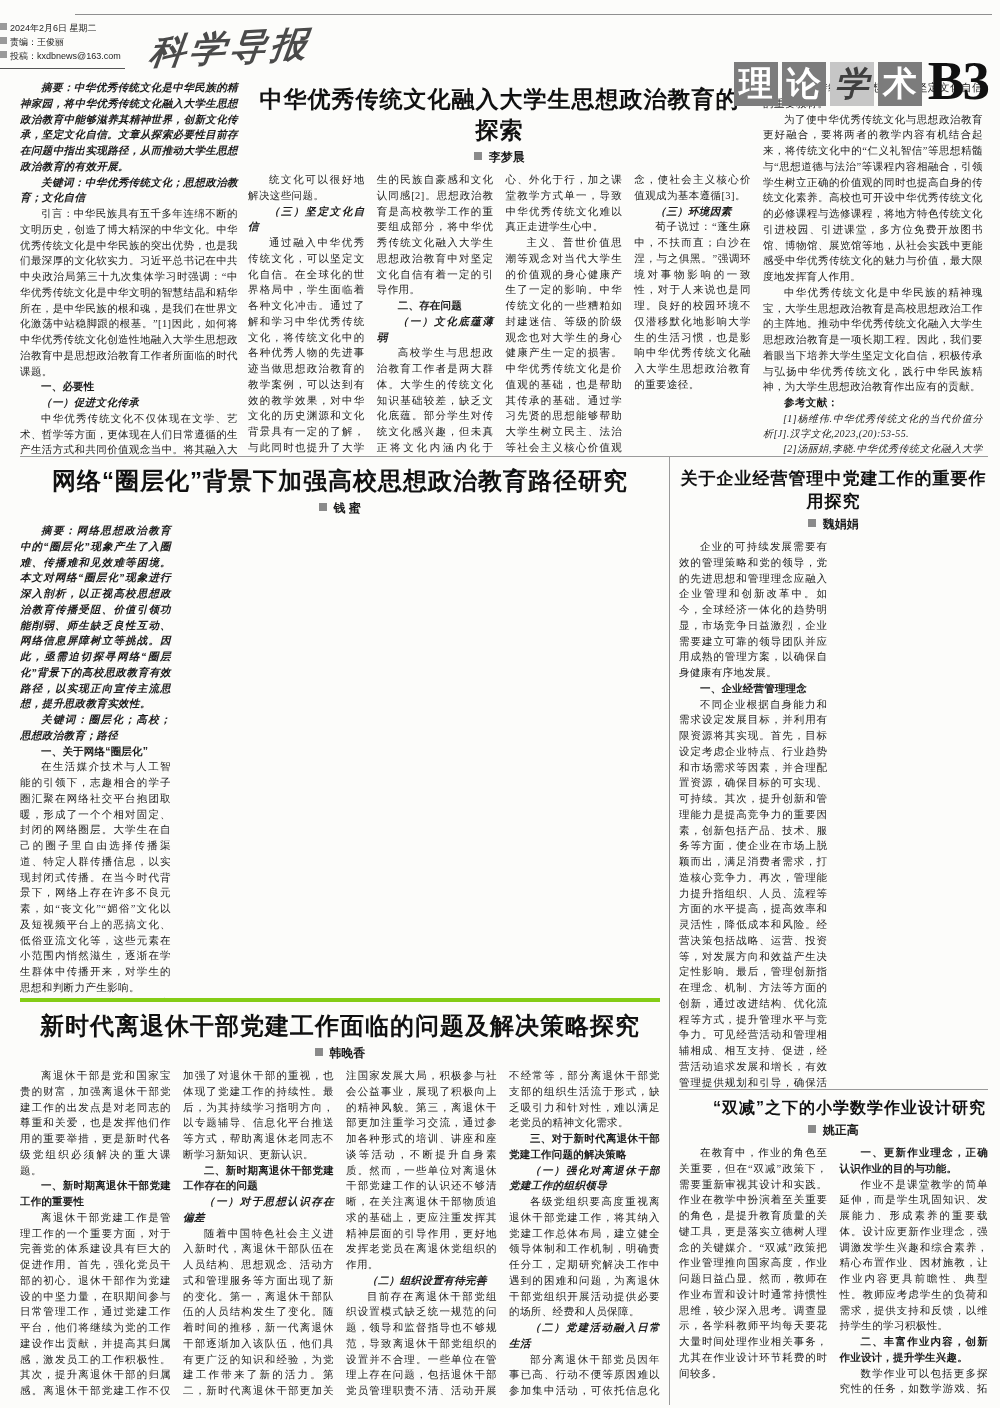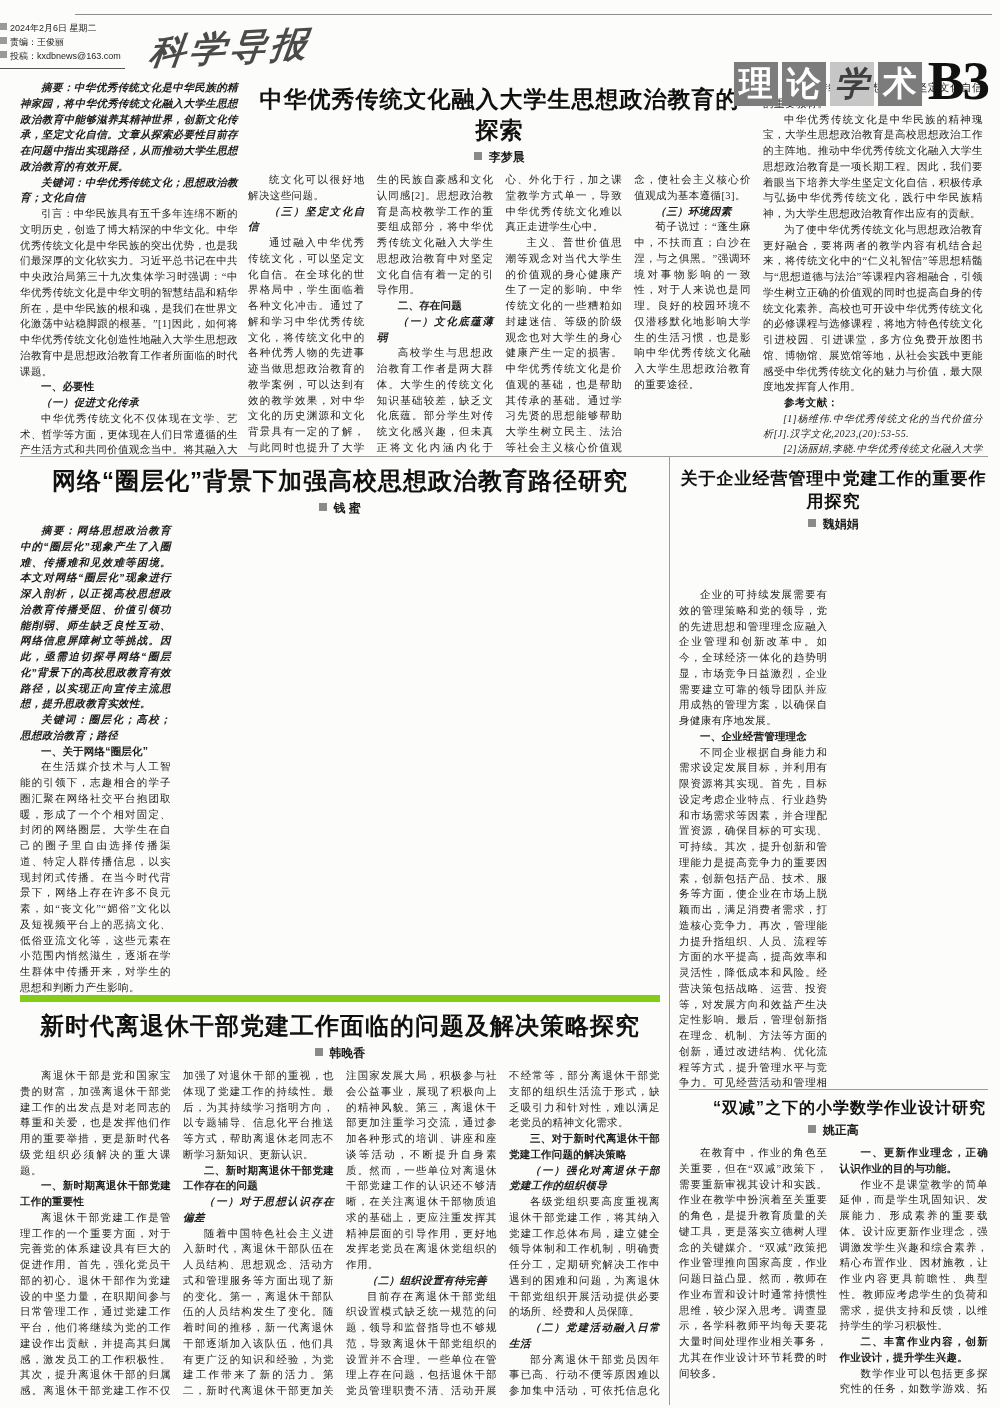--- a/index.html
+++ b/index.html
@@ -40,28 +40,28 @@
   .a1-left{width:228px;flex:none;padding-right:10px;box-sizing:border-box;overflow:hidden;}
   .a1-center{flex:1;display:flex;flex-direction:column;overflow:hidden;}
   .a1-center .art-title{font-size:23px;margin-top:4px;}
   .a1-body{flex:1;column-count:4;column-gap:12px;column-fill:auto;}
   .a1-right{width:232px;flex:none;padding-left:12px;box-sizing:border-box;overflow:hidden;}
   
   .lower{display:flex;height:948px;border-top:1px solid #9a9a9a;margin:0 12px 0 20px;}
   .stack-l{width:640px;flex:none;display:flex;flex-direction:column;}
   .vdiv{width:1px;background:#9a9a9a;margin:0 9px;flex:none;}
   .stack-r{flex:1;display:flex;flex-direction:column;}
-  .art2{height:545px;border-bottom:7px solid #84cc16;display:flex;flex-direction:column;box-sizing:border-box;padding-top:8px;}
+  .art2{height:545px;border-bottom:4px solid #84cc16;display:flex;flex-direction:column;box-sizing:border-box;padding-top:8px;}
   .art2 .art-title,.art4 .art-title{font-size:24px;}
   .art2 .flow{flex:1;column-count:4;column-gap:12px;column-fill:auto;}
   .art4{flex:1;display:flex;flex-direction:column;box-sizing:border-box;padding-top:8px;overflow:hidden;}
   .art4 .flow{flex:1;column-count:4;column-gap:12px;column-fill:auto;}
   .art3{height:633px;border-bottom:1px solid #9a9a9a;display:flex;flex-direction:column;box-sizing:border-box;padding-top:10px;}
   .art3 .art-title{font-size:17px;}
-  .art3 .flow{flex:1;column-count:2;column-gap:12px;column-fill:auto;margin-top:48px;}
+  .art3 .flow{flex:1;column-count:2;column-gap:12px;column-fill:auto;}
   .art5{flex:1;display:flex;flex-direction:column;box-sizing:border-box;padding-top:8px;overflow:hidden;}
   .art5 .art-title{font-size:16px;margin-left:32px;}
   .art5 .flow{flex:1;column-count:2;column-gap:12px;column-fill:auto;}
 </style>
 </head>
 <body>
 
 <div class="page">
 
   <div class="hdr">
@@ -100,22 +100,22 @@
           <p class="t-h">二、存在问题</p>
           <p class="t-sh">（一）文化底蕴薄弱</p>
           <p class="t-p">高校学生与思想政治教育工作者是两大群体。大学生的传统文化知识基础较差，缺乏文化底蕴。部分学生对传统文化感兴趣，但未真正将文化内涵内化于心、外化于行，加之课堂教学方式单一，导致中华优秀传统文化难以真正走进学生心中。</p>
           <p class="t-p">主义、普世价值思潮等观念对当代大学生的价值观的身心健康产生了一定的影响。中华传统文化的一些糟粕如封建迷信、等级的阶级观念也对大学生的身心健康产生一定的损害。中华优秀传统文化是价值观的基础，也是帮助其传承的基础。通过学习先贤的思想能够帮助大学生树立民主、法治等社会主义核心价值观念，使社会主义核心价值观成为基本遵循[3]。</p>
           <p class="t-sh">（三）环境因素</p>
           <p class="t-p">荀子说过：“蓬生麻中，不扶而直；白沙在涅，与之俱黑。”强调环境对事物影响的一致性，对于人来说也是同理。良好的校园环境不仅潜移默化地影响大学生的生活习惯，也是影响中华优秀传统文化融入大学生思想政治教育的重要途径。</p>
         </div>
     </div>
     <div class="a1-right flow">
         <p class="t-p">华优秀传统文化思想观念、坚定文化自信的重要教材。</p>
+        <p class="t-p">为了使中华优秀传统文化与思想政治教育更好融合，要将两者的教学内容有机结合起来，将传统文化中的“仁义礼智信”等思想精髓与“思想道德与法治”等课程内容相融合，引领学生树立正确的价值观的同时也提高自身的传统文化素养。高校也可开设中华优秀传统文化的必修课程与选修课程，将地方特色传统文化引进校园、引进课堂，多方位免费开放图书馆、博物馆、展览馆等地，从社会实践中更能感受中华优秀传统文化的魅力与价值，最大限度地发挥育人作用。</p>
         <p class="t-p">中华优秀传统文化是中华民族的精神瑰宝，大学生思想政治教育是高校思想政治工作的主阵地。推动中华优秀传统文化融入大学生思想政治教育是一项长期工程。因此，我们要着眼当下培养大学生坚定文化自信，积极传承与弘扬中华优秀传统文化，践行中华民族精神，为大学生思想政治教育作出应有的贡献。</p>
-        <p class="t-p">为了使中华优秀传统文化与思想政治教育更好融合，要将两者的教学内容有机结合起来，将传统文化中的“仁义礼智信”等思想精髓与“思想道德与法治”等课程内容相融合，引领学生树立正确的价值观的同时也提高自身的传统文化素养。高校也可开设中华优秀传统文化的必修课程与选修课程，将地方特色传统文化引进校园、引进课堂，多方位免费开放图书馆、博物馆、展览馆等地，从社会实践中更能感受中华优秀传统文化的魅力与价值，最大限度地发挥育人作用。</p>
         <p class="t-refh">参考文献：</p>
         <p class="t-ref">[1]杨维伟.中华优秀传统文化的当代价值分析[J].汉字文化,2023,(20):53-55.</p>
         <p class="t-ref">[2]汤丽娟,李晓.中华优秀传统文化融入大学生思政教育对策分析[J].中国军转民,2023,(18):128-130.</p>
       </div>
   </div>
 
   <div class="lower">
     <div class="stack-l">
 
       <div class="art2">

